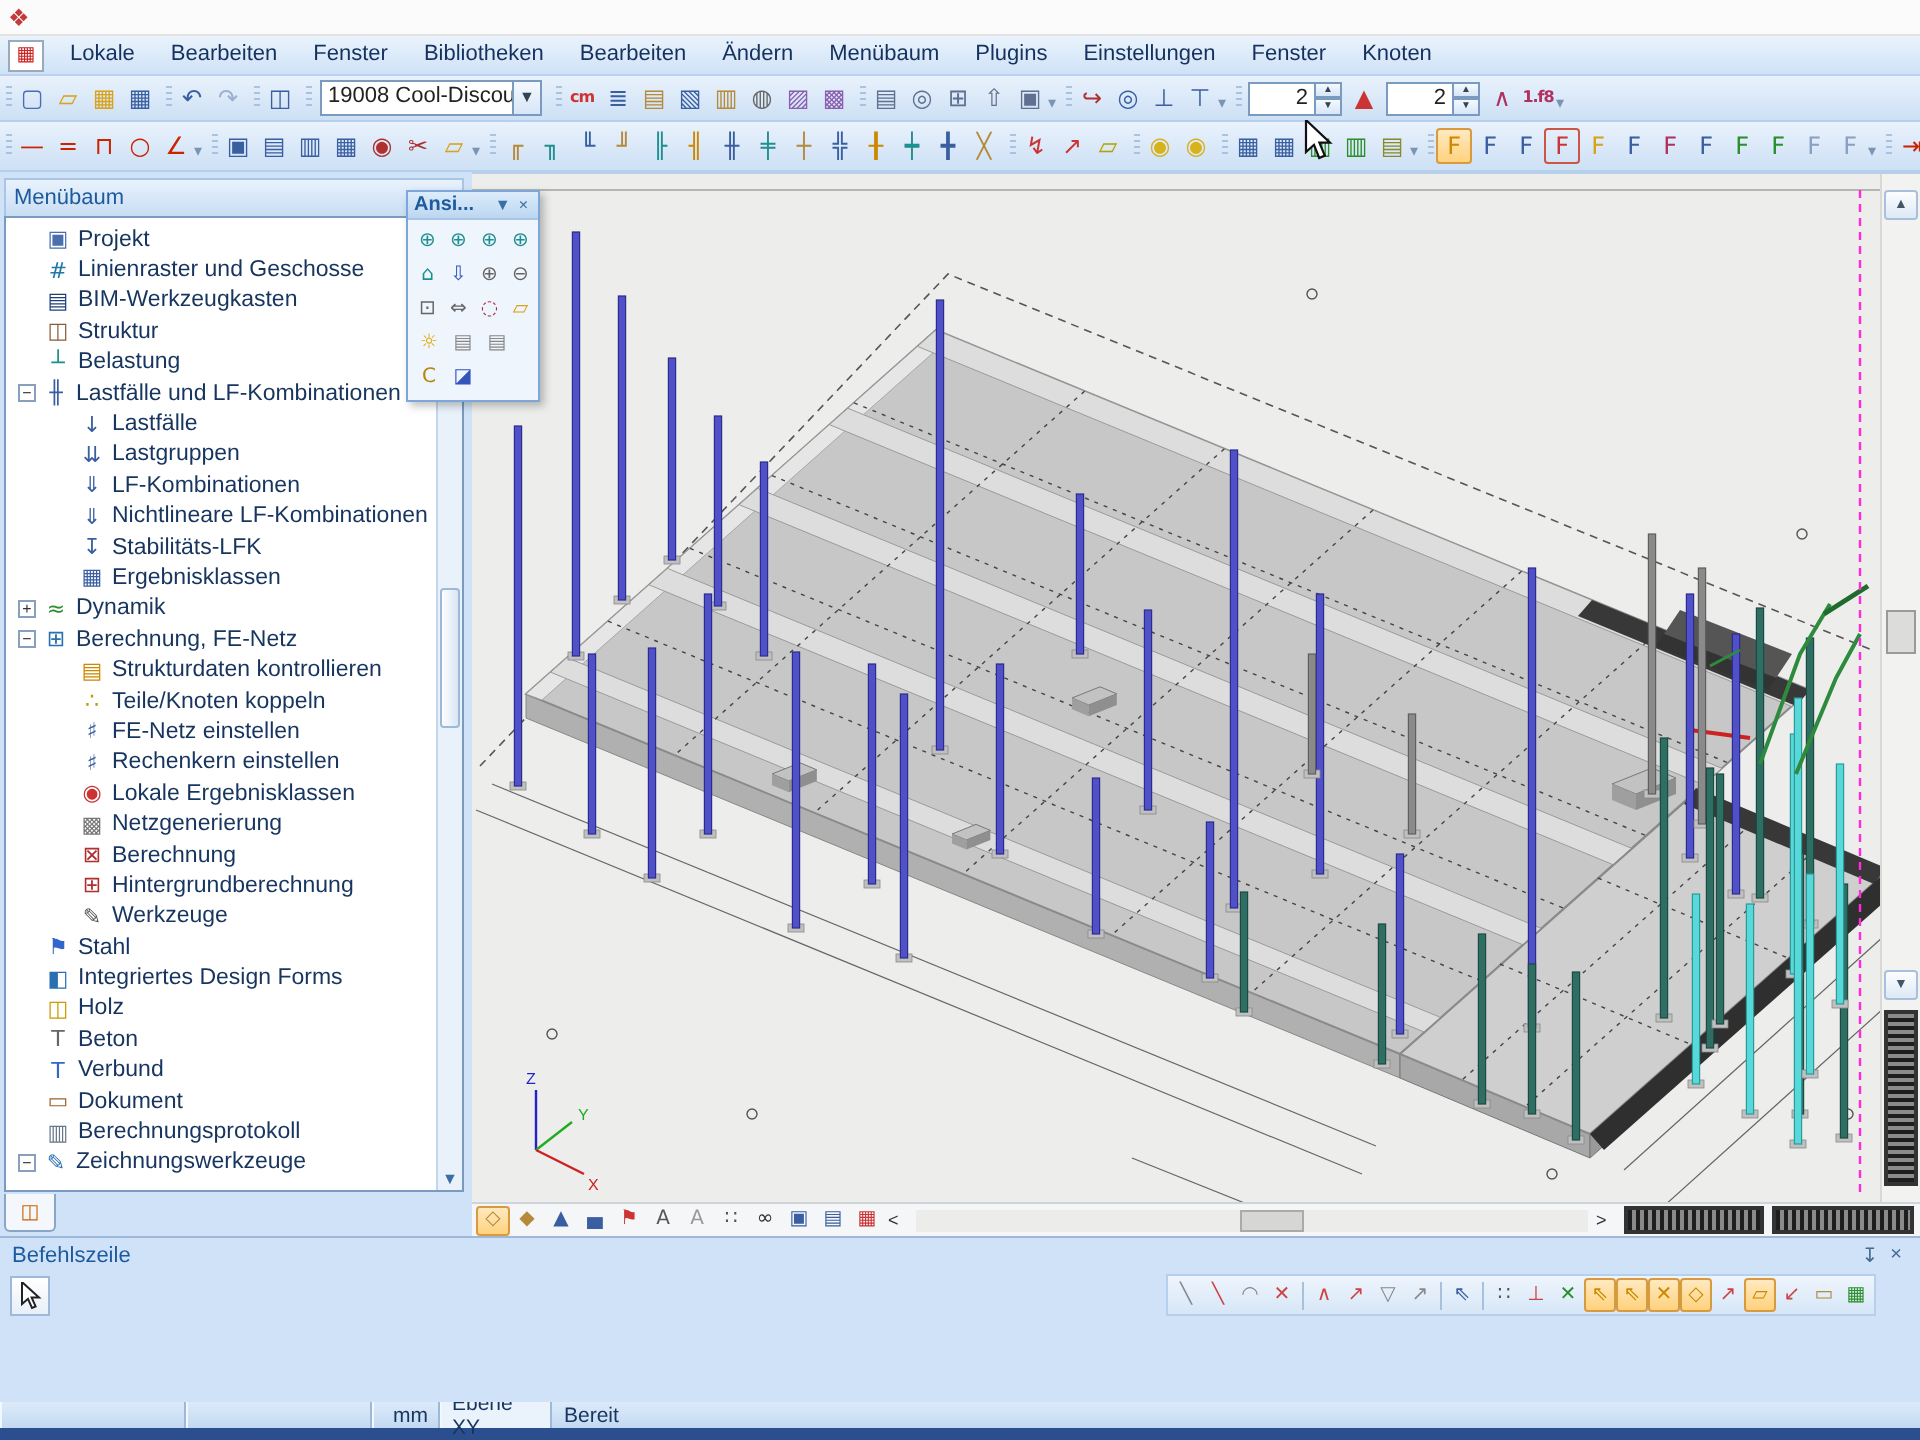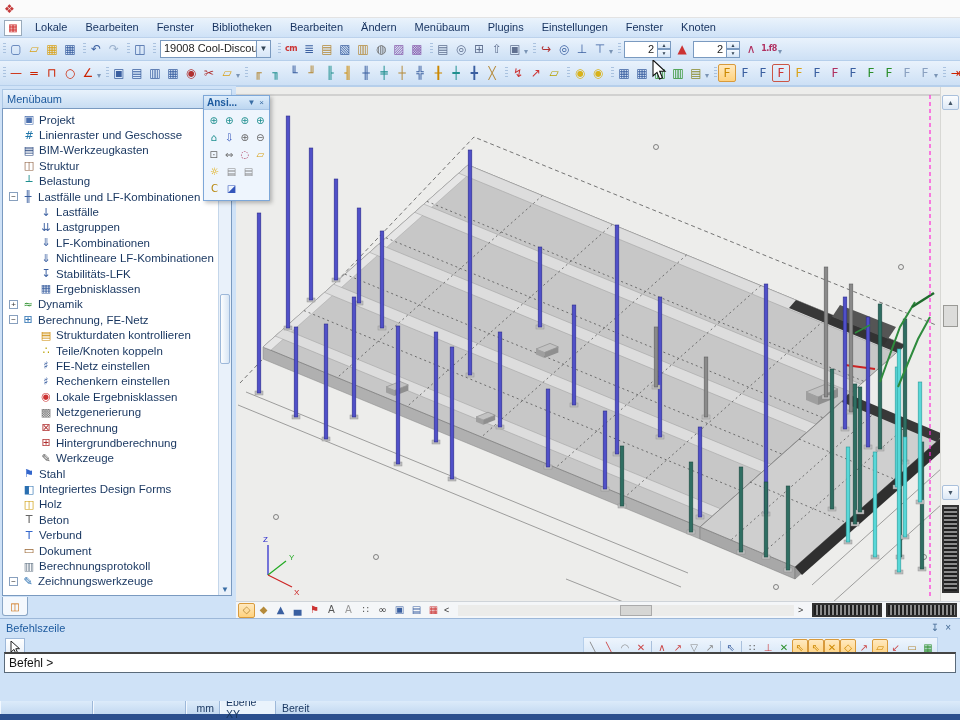--- a/index.html
+++ b/index.html
@@ -667,21 +667,20 @@
           <span class="tbi active" style="color: rgb(204, 136, 0);">⇖</span>
           <span class="tbi active" style="color: rgb(204, 136, 0);">⇖</span>
           <span class="tbi active" style="color: rgb(204, 136, 0);">✕</span>
           <span class="tbi active" style="color: rgb(204, 136, 0);">◇</span>
           <span class="tbi" style="color: rgb(204, 68, 68);">↗</span>
           <span class="tbi active" style="color: rgb(204, 136, 0);">▱</span>
           <span class="tbi" style="color: rgb(204, 68, 68);">↙</span>
           <span class="tbi" style="color: rgb(181, 138, 58);">▭</span>
           <span class="tbi" style="color: rgb(42, 143, 42);">▦</span>
         </div>
-      <div id="cmd-input">Befehl &gt;</div>
     </div>
   </div>
 
   <div id="statusbar">
       <div class="cell c1"></div>
       <div class="cell c2"></div>
       <div class="cell c3">mm</div>
       <div class="cell c4">Ebene XY</div>
       <div class="cell c5">Bereit</div>
     </div>

